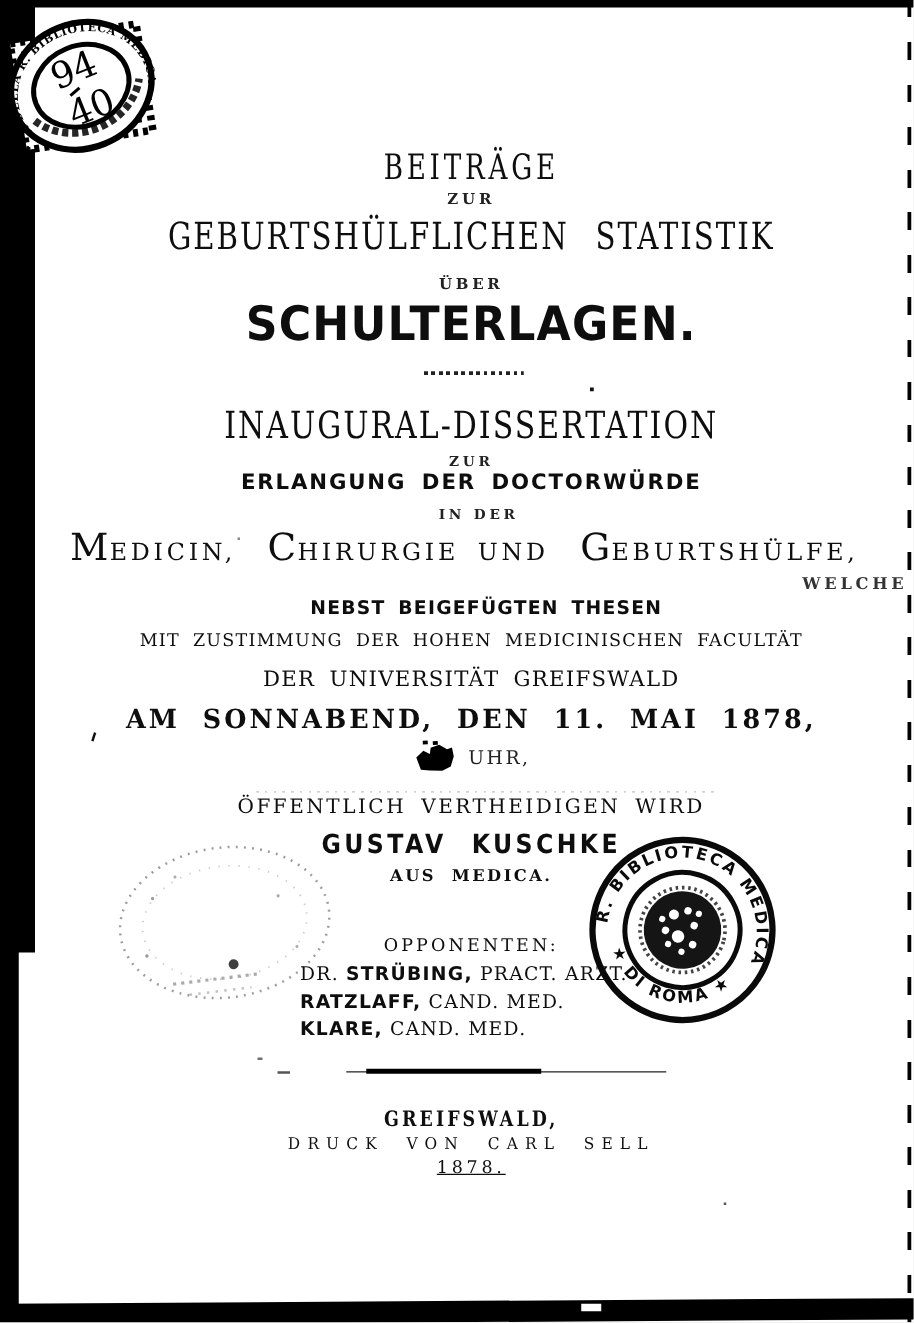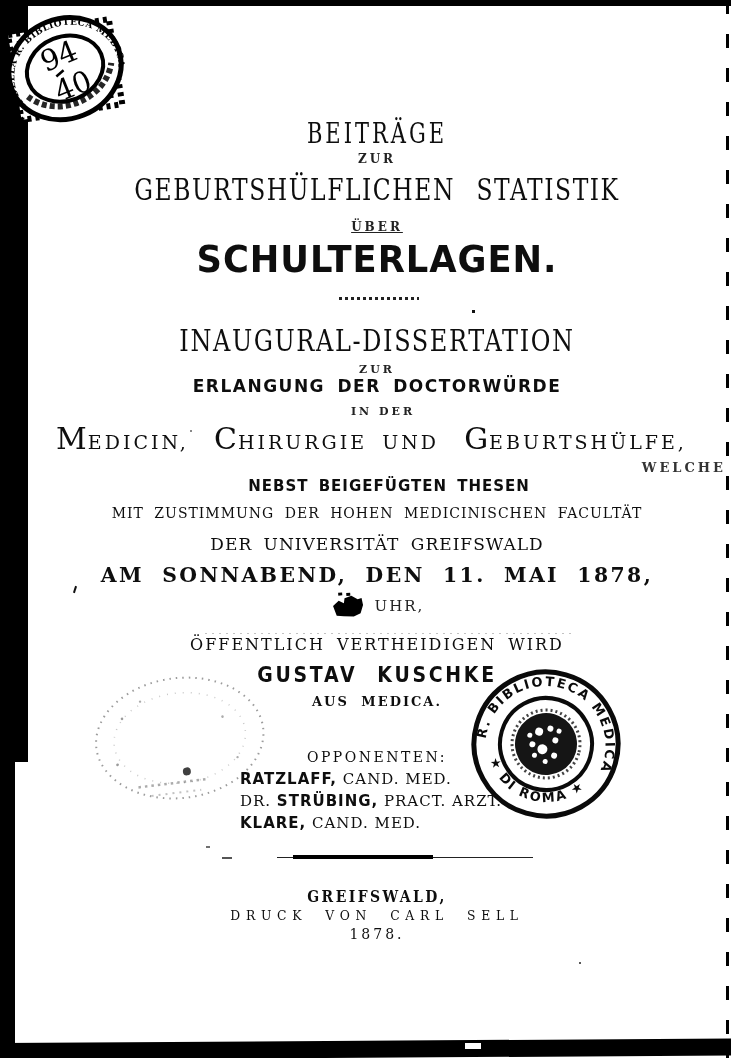--- a/index.html
+++ b/index.html
@@ -11,21 +11,21 @@
   .line{
     position:absolute;left:28px;right:5px;text-align:center;
     white-space:nowrap;transform-origin:center;line-height:1;
   }
   .serif{font-family:"DejaVu Serif", serif;}
   .sans{font-family:"DejaVu Sans","Liberation Sans",sans-serif;}
   .smallword{font-size:12px;letter-spacing:3px;font-weight:600;color:#222;}
   .t-beitraege{top:120px;font-size:28px;letter-spacing:4px;transform:scaleX(.75);}
   .t-zur1{top:153px;}
   .t-geb{top:175px;font-size:30px;letter-spacing:2px;word-spacing:16px;transform:scaleX(.78);}
-  .t-ueber{top:221px;text-decoration:underline;}
+  .t-ueber{top:221px;}
   .t-schulter{top:240px;font-size:38px;font-weight:bold;letter-spacing:1px;transform:scaleX(.93);}
   .t-inaug{top:326px;font-size:30px;letter-spacing:2px;transform:scaleX(.80);}
   .t-zur2{top:364px;font-size:11px;}
   .t-erlang{top:378px;font-size:17px;font-weight:bold;letter-spacing:1.5px;word-spacing:5px;}
   .t-inder{top:406px;font-size:11px;padding-left:12px;}
   .t-subjects{top:424px;font-size:19px;letter-spacing:3px;word-spacing:6px;}
   .subj-initial{font-size:30px;letter-spacing:1px;}
   .subj-seg{margin-right:10px;}
   .subj-seg:last-child{margin-right:11px;}
   .t-welche{top:461px;font-size:13px;color:#333;text-align:right;}
@@ -37,21 +37,21 @@
   .t-uhr .blob{display:inline-block;vertical-align:-7px;margin-right:9px;}
   .t-oeff{top:637px;font-size:16px;letter-spacing:2px;word-spacing:5px;}
   .t-gustav{top:665px;font-size:21px;font-weight:bold;letter-spacing:3px;word-spacing:12px;transform:scaleX(.9);}
   .t-colberg{top:695px;font-size:13px;font-weight:600;letter-spacing:2px;word-spacing:6px;}
   .t-opphead{top:750px;font-size:14px;letter-spacing:2.5px;}
   .opp-list{position:absolute;left:240px;top:770px;text-align:left;}
   .opp-line{font-size:15px;letter-spacing:1px;height:22px;white-space:nowrap;}
   .opp-name{font-family:"DejaVu Sans","Liberation Sans",sans-serif;font-weight:bold;font-size:15px;}
   .t-city{top:888px;font-size:17px;font-weight:600;letter-spacing:3px;transform:scaleX(.82);}
   .t-printer{top:909px;font-size:13px;letter-spacing:6px;word-spacing:9px;transform:scaleX(.95);}
-  .t-year{top:927px;font-size:14px;letter-spacing:3px;}
+  .t-year{top:927px;font-size:14px;letter-spacing:3px;text-decoration:underline;}
 
   
   .dot-sep{position:absolute;left:339px;top:297px;width:80px;height:3px;
     background:repeating-linear-gradient(90deg,#222 0 3px,transparent 3px 6px);}
   .faint-line{position:absolute;left:205px;top:633px;width:370px;height:1px;opacity:.45;
     background:repeating-linear-gradient(90deg,#777 0 2px,transparent 2px 7px);}
   .rule-thin{position:absolute;left:277px;top:857px;width:256px;height:1px;background:#222;}
   .rule-bold{position:absolute;left:293px;top:855px;width:140px;height:4px;background:#000;}
   .rule-tick{position:absolute;left:222px;top:857px;width:10px;height:2px;background:#555;}
 
@@ -180,22 +180,22 @@
         <circle cx="80" cy="100" r="2.5" fill="#fff"></circle>
         <circle cx="97" cy="70" r="2.5" fill="#fff"></circle>
         <circle cx="70" cy="82" r="2.5" fill="#fff"></circle>
         <circle cx="92" cy="103" r="2.5" fill="#fff"></circle>
       </g>
     </g>
   </svg>
 
   <div class="line serif t-opphead">OPPONENTEN:</div>
   <div class="opp-list">
+    <div class="opp-line serif"><span>DR. </span><span class="opp-name">STRÜBING,</span><span> PRACT. ARZT.</span></div>
     <div class="opp-line serif"><span></span><span class="opp-name">RATZLAFF,</span><span> CAND. MED.</span></div>
-    <div class="opp-line serif"><span>DR. </span><span class="opp-name">STRÜBING,</span><span> PRACT. ARZT.</span></div>
     <div class="opp-line serif"><span></span><span class="opp-name">KLARE,</span><span> CAND. MED.</span></div>
   </div>
 
   <div class="speck" style="left:206px;top:846px;width:4px;height:2px;opacity:.6;"></div>
   <div class="rule-tick"></div>
   <div class="rule-thin"></div>
   <div class="rule-bold"></div>
 
   <div class="line serif t-city">GREIFSWALD,</div>
   <div class="line serif t-printer">DRUCK VON CARL SELL</div>

